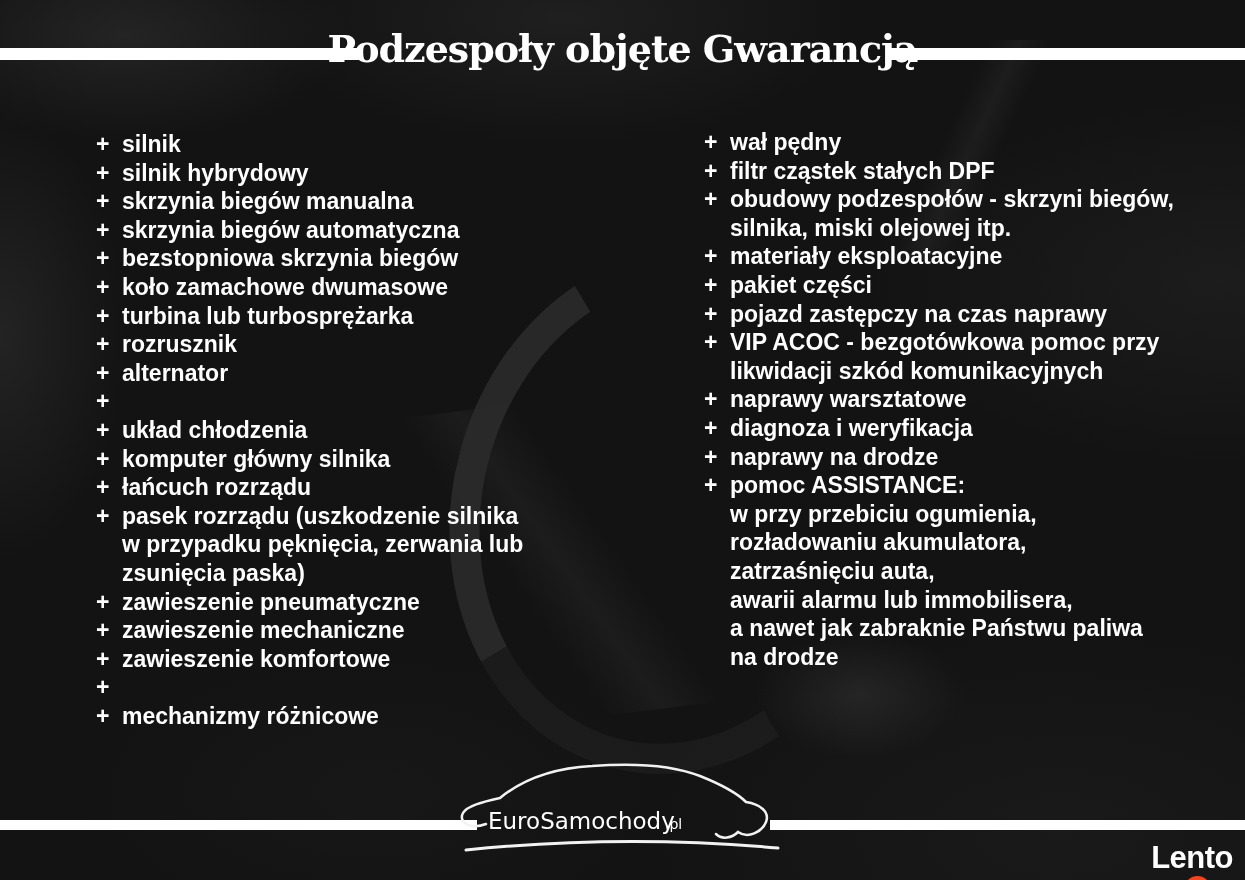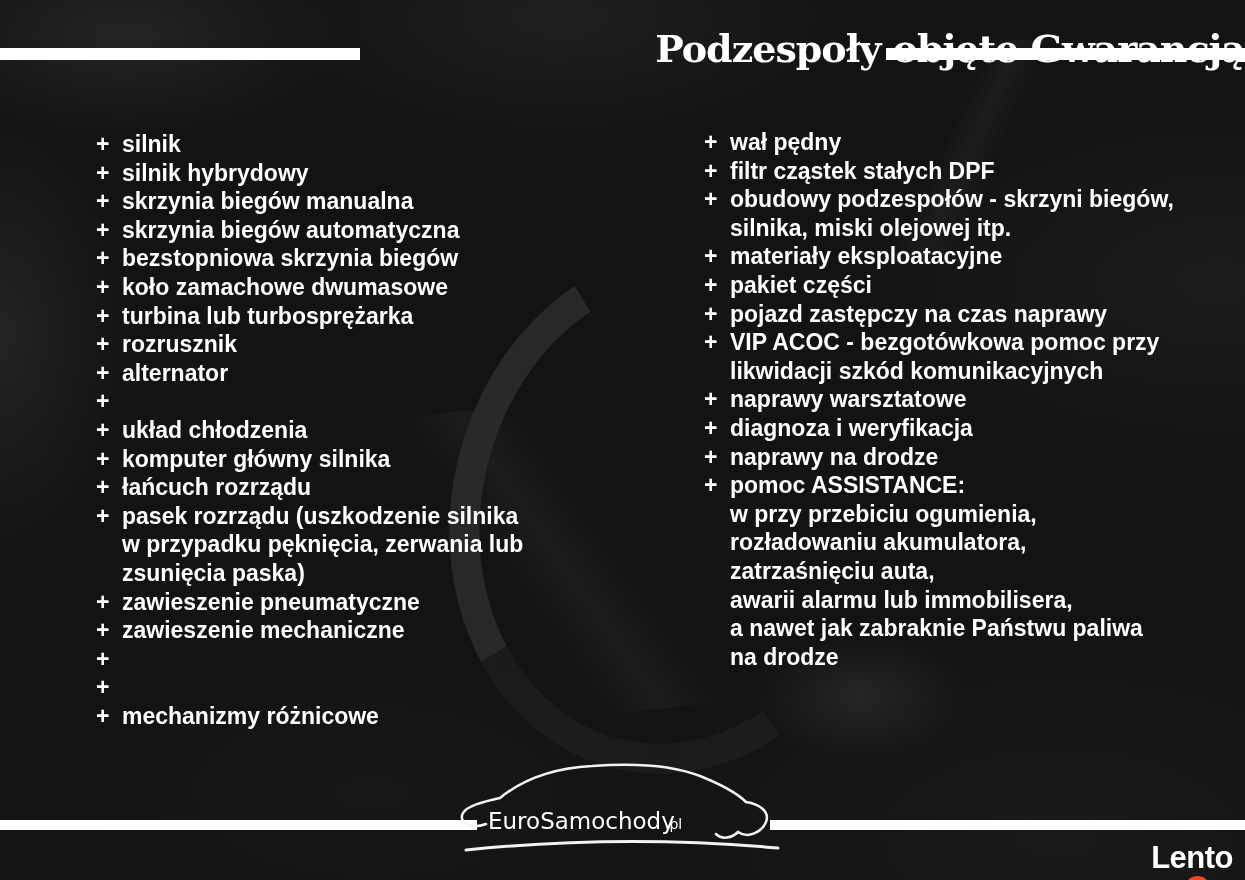--- a/index.html
+++ b/index.html
@@ -32,21 +32,21 @@
   .bg-streak2{
     position:absolute;left:760px;top:40px;width:420px;height:220px;
     background:linear-gradient(115deg, transparent 44%, rgba(90,90,90,.14) 50%, transparent 56%);
   }
 
   
   .header-bar{position:absolute;top:48px;height:12px;background:#fff;}
   .header-bar.left{left:0;width:360px;}
   .header-bar.right{left:886px;width:359px;}
   .page-title{
-    position:absolute;top:26px;left:0;right:0;text-align:right;
+    position:absolute;top:26px;left:0;right:0;text-align:center;
     font-family:"DejaVu Serif", serif;font-weight:700;font-size:38px;
     letter-spacing:-1px;white-space:nowrap;
   }
 
   
   .col{position:absolute;font-weight:700;font-size:23px;line-height:28.6px;}
   .col.left{left:96px;top:130px;width:500px;}
   .col.right{left:704px;top:128px;width:515px;}
   .item{display:flex;align-items:flex-start;}
   .marker{flex:0 0 26px;}
@@ -146,20 +146,21 @@
       <div class="item">
         <span class="marker">+</span>
         <span class="item-text">zawieszenie pneumatyczne</span>
       </div>
       <div class="item">
         <span class="marker">+</span>
         <span class="item-text">zawieszenie mechaniczne</span>
       </div>
       <div class="item">
         <span class="marker">+</span>
+        <span class="item-text">zawieszenie komfortowe</span>
       </div>
       <div class="item">
         <span class="marker">+</span>
       </div>
       <div class="item">
         <span class="marker">+</span>
         <span class="item-text">mechanizmy różnicowe</span>
       </div>
     </div>
   <div class="col right">

